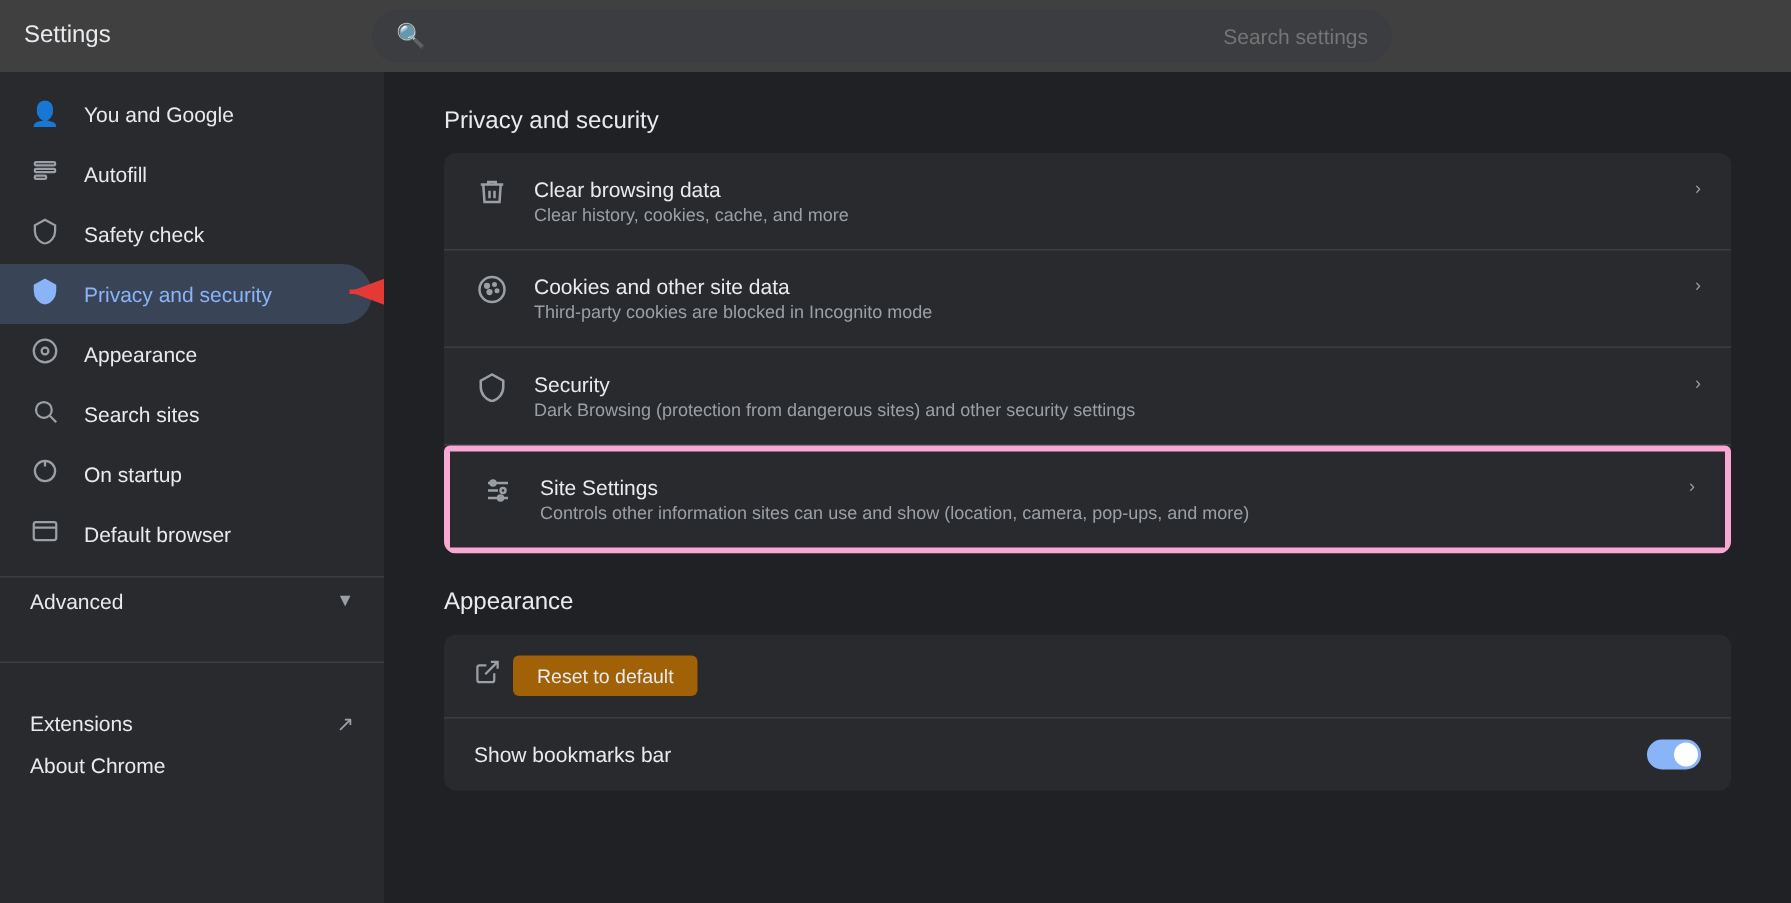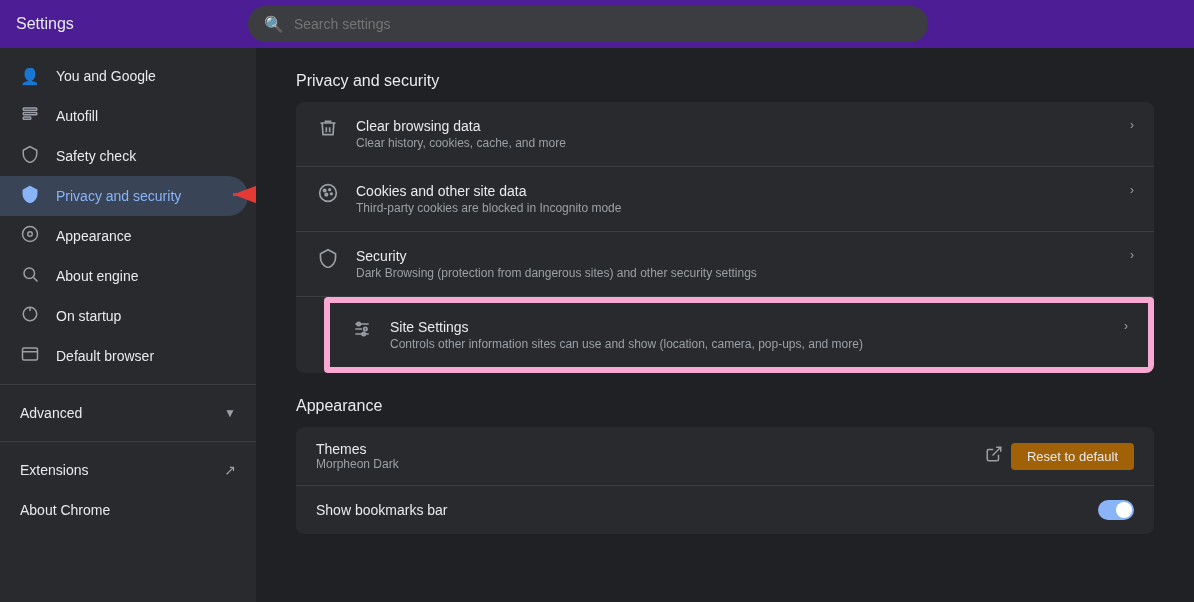--- a/index.html
+++ b/index.html
@@ -10,21 +10,21 @@
       font-size: 14px;
       width: 1194px;
       height: 602px;
       overflow: hidden;
       display: flex;
       flex-direction: column;
     }
 
     
     .header {
-      background: #4c1d95;
+      background: #404040;
       height: 48px;
       display: flex;
       align-items: center;
       padding: 12px 16px;
       flex-shrink: 0;
       gap: 12px;
     }
     .header-title {
       font-size: 16px;
       font-weight: 500;
@@ -46,20 +46,21 @@
       color: #9aa0a6;
       font-size: 16px;
     }
     .search-input {
       background: transparent;
       border: none;
       outline: none;
       color: #9aa0a6;
       font-size: 14px;
       flex: 1;
+      text-align: right;
     }
 
     
     .main-layout {
       display: flex;
       flex: 1;
       overflow: hidden;
     }
 
     
@@ -102,38 +103,38 @@
       font-size: 14px;
       color: #e8eaed;
     }
     .sidebar-divider {
       height: 1px;
       background: #3c3d40;
       margin: 8px 0;
     }
     .sidebar-section {
       display: flex;
-      align-items: center;
+      align-items: flex-start;
       padding: 0 20px;
       height: 40px;
       gap: 16px;
       cursor: pointer;
     }
     .sidebar-section-label {
       font-size: 14px;
       color: #e8eaed;
       flex: 1;
     }
     .sidebar-arrow {
       color: #9aa0a6;
       font-size: 12px;
     }
     .sidebar-ext {
       display: flex;
-      align-items: center;
+      align-items: flex-end;
       padding: 0 20px;
       height: 40px;
       cursor: pointer;
     }
 
     
     .arrow-container {
       position: relative;
     }
 
@@ -331,21 +332,21 @@
       </span>
       <span class="sidebar-label">Appearance</span>
     </div>
     <div class="sidebar-item">
       <span class="sidebar-icon">
         <svg width="18" height="18" viewBox="0 0 24 24" fill="none" stroke="#9aa0a6" stroke-width="2">
           <circle cx="11" cy="11" r="7"></circle>
           <line x1="16.5" y1="16.5" x2="22" y2="22"></line>
         </svg>
       </span>
-      <span class="sidebar-label">About engine</span>
+      <span class="sidebar-label">Search sites</span>
     </div>
     <div class="sidebar-item">
       <span class="sidebar-icon">
         <svg width="18" height="18" viewBox="0 0 24 24" fill="none" stroke="#9aa0a6" stroke-width="2">
           <circle cx="12" cy="12" r="9"></circle>
           <line x1="12" y1="3" x2="12" y2="8"></line>
         </svg>
       </span>
       <span class="sidebar-label">On startup</span>
     </div>
@@ -423,21 +424,21 @@
               <path d="M12 2L3 7v5c0 5.25 3.75 10.15 9 11.35C17.25 22.15 21 17.25 21 12V7L12 2z"></path>
             </svg>
           </span>
           <div class="item-text">
             <div class="item-title">Security</div>
             <div class="item-subtitle">Dark Browsing (protection from dangerous sites) and other security settings</div>
           </div>
           <span class="item-chevron">›</span>
         </div>
 
-        <div class="settings-card-item" style="border: 6px solid #f9a8d4; border-radius: 4px; margin-left: 28px;">
+        <div class="settings-card-item" style="border: 4px solid #f9a8d4; border-radius: 4px;">
           <span class="item-icon">
             <svg width="20" height="20" viewBox="0 0 24 24" fill="none" stroke="#9aa0a6" stroke-width="2">
               <line x1="4" y1="6" x2="20" y2="6"></line>
               <line x1="4" y1="12" x2="12" y2="12"></line>
               <line x1="4" y1="18" x2="20" y2="18"></line>
               <circle cx="16" cy="12" r="2"></circle>
               <circle cx="8" cy="6" r="2"></circle>
               <circle cx="14" cy="18" r="2"></circle>
             </svg>
           </span>
@@ -448,24 +449,20 @@
           <span class="item-chevron">›</span>
         </div>
       </div>
     </div>
 
     <div>
       <div class="section-title">Appearance</div>
       <div class="settings-card">
 
         <div class="appearance-item">
-          <div class="appearance-item-text">
-            <div class="appearance-item-title">Themes</div>
-            <div class="appearance-item-subtitle">Morpheon Dark</div>
-          </div>
           <div class="appearance-item-actions">
             <span class="ext-icon-btn">
               <svg width="18" height="18" viewBox="0 0 24 24" fill="none" stroke="#9aa0a6" stroke-width="2">
                 <path d="M18 13v6a2 2 0 01-2 2H5a2 2 0 01-2-2V8a2 2 0 012-2h6"></path>
                 <polyline points="15 3 21 3 21 9"></polyline>
                 <line x1="10" y1="14" x2="21" y2="3"></line>
               </svg>
             </span>
             <button class="reset-btn">Reset to default</button>
           </div>

